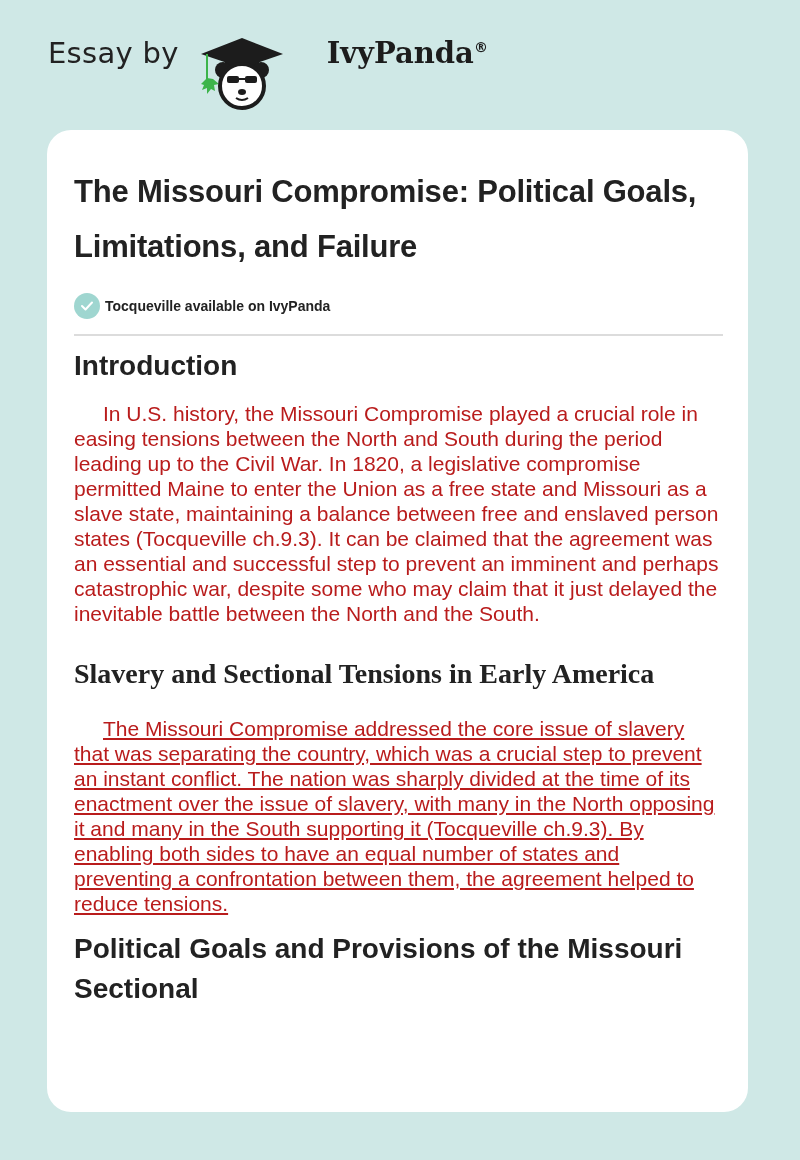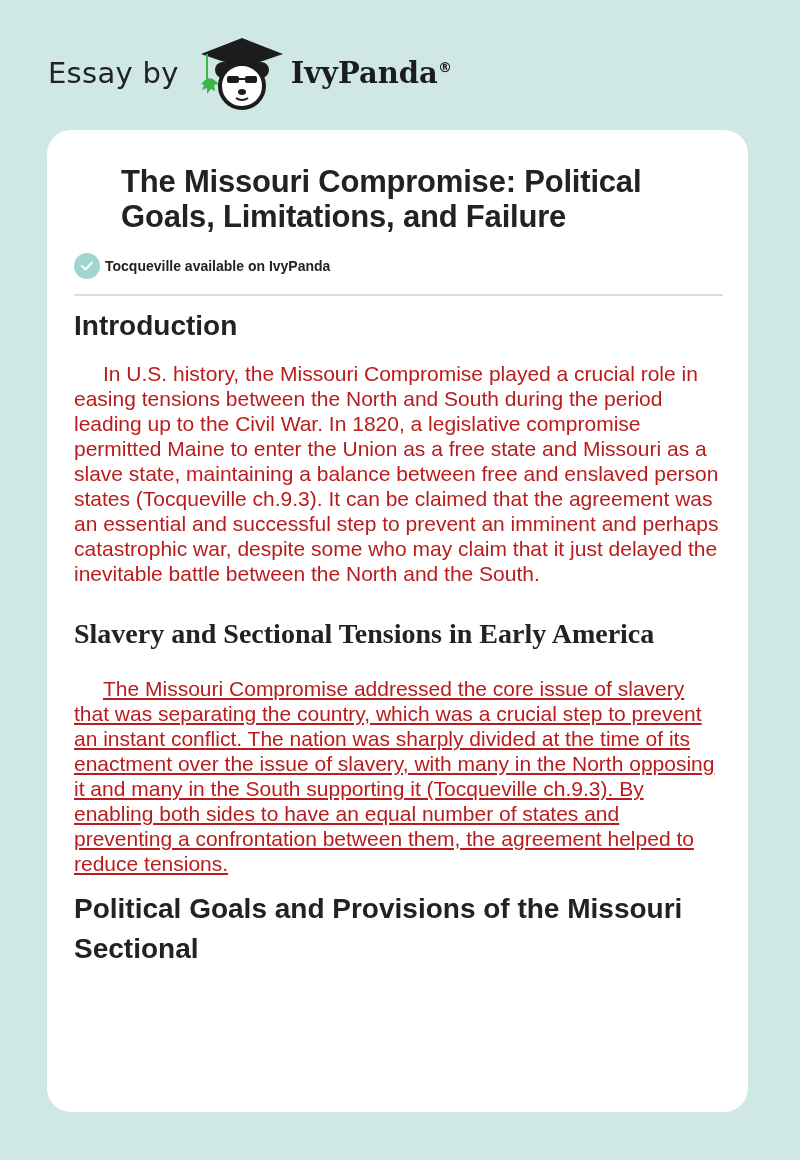--- a/index.html
+++ b/index.html
@@ -6,42 +6,41 @@
   html, body { width: 800px; height: 1160px; }
   body {
     background: #cfe8e6;
     font-family: "Liberation Sans", sans-serif;
     color: #222;
     position: relative;
     overflow: hidden;
   }
   .brand {
     position: absolute; left: 48px; top: 36px; height: 74px;
-    display: flex; align-items: center;
+    display: flex; 
   }
   .brand-prefix {
     font-family: "DejaVu Sans", sans-serif;
     font-size: 29px; color: #222; letter-spacing: 0.3px;
     margin-right: 20px;
   }
   .brand-logo { width: 86px; height: 74px; margin-right: 6px; }
   .brand-name {
     font-family: "DejaVu Serif", serif;
-    font-weight: bold; font-size: 29px; color: #1c1c1c;
+    font-weight: bold; font-size: 29px; color: #1c1c1c; margin-left: 36px;
   }
   .brand-reg { font-size: 14px; vertical-align: super; font-weight: bold; font-family: "DejaVu Sans", sans-serif; }
   .card {
     position: absolute; left: 47px; top: 130px; width: 701px; height: 982px;
     background: #fff; border-radius: 24px; overflow: hidden;
   }
   .content { padding: 34px 26px 0 27px; }
   h1 {
-    font-size: 31px; line-height: 35px; font-weight: bold; color: #222;
+    font-size: 31px; line-height: 55px; font-weight: bold; color: #222;
     letter-spacing: -0.2px;
-    margin-left: 47px;
   }
   .exclusive {
     display: flex; align-items: center; margin-top: 19px; height: 26px;
   }
   .check {
     width: 26px; height: 26px; border-radius: 50%; background: #9fd6d0;
     display: flex; align-items: center; justify-content: center; margin-right: 5px;
   }
   .exclusive-text { font-size: 14px; font-weight: bold; color: #222; }
   .divider { height: 2px; background: #dcdcdc; margin-top: 15px; width: 649px; }

